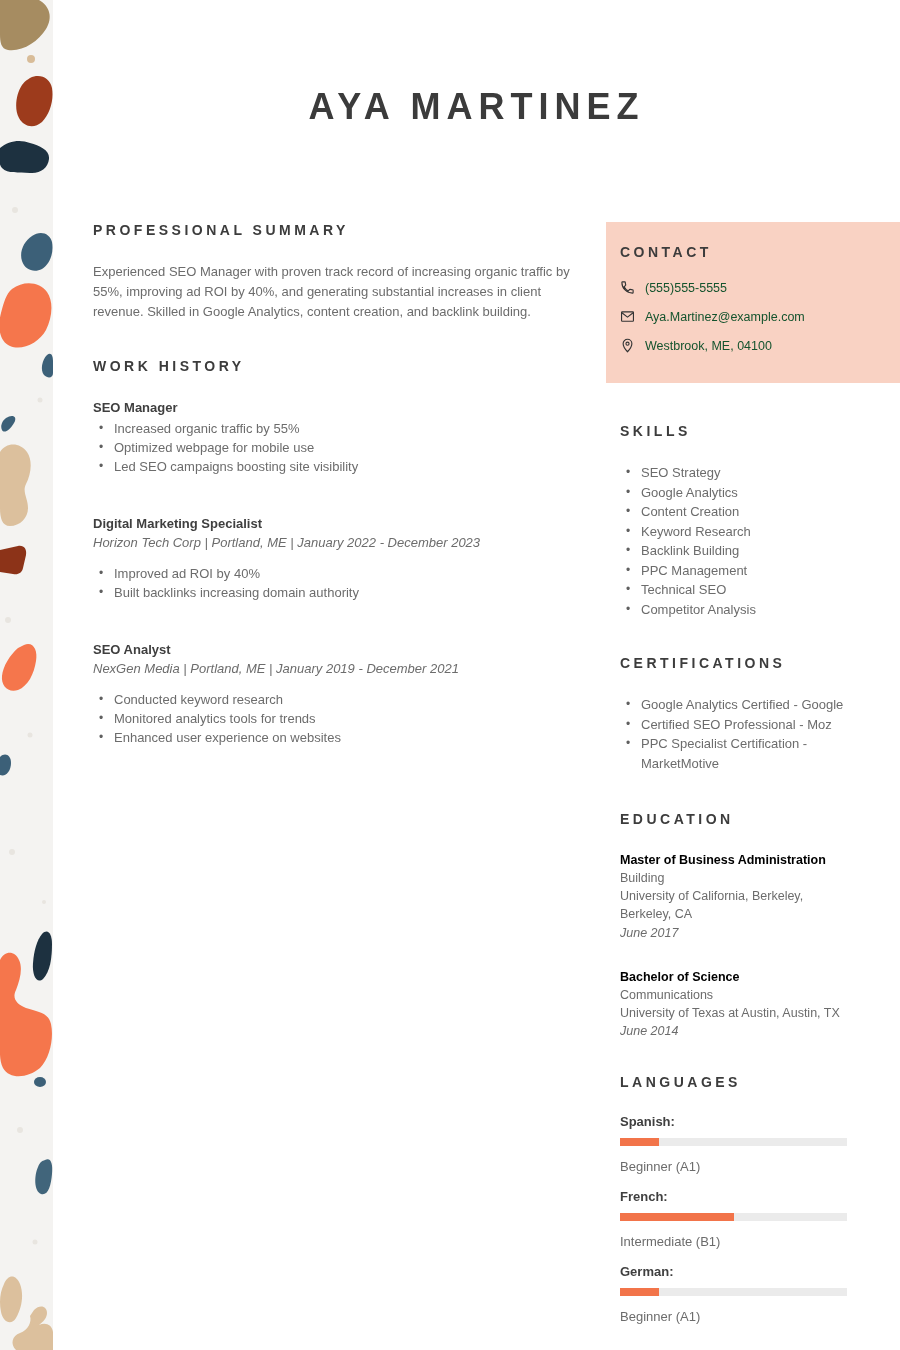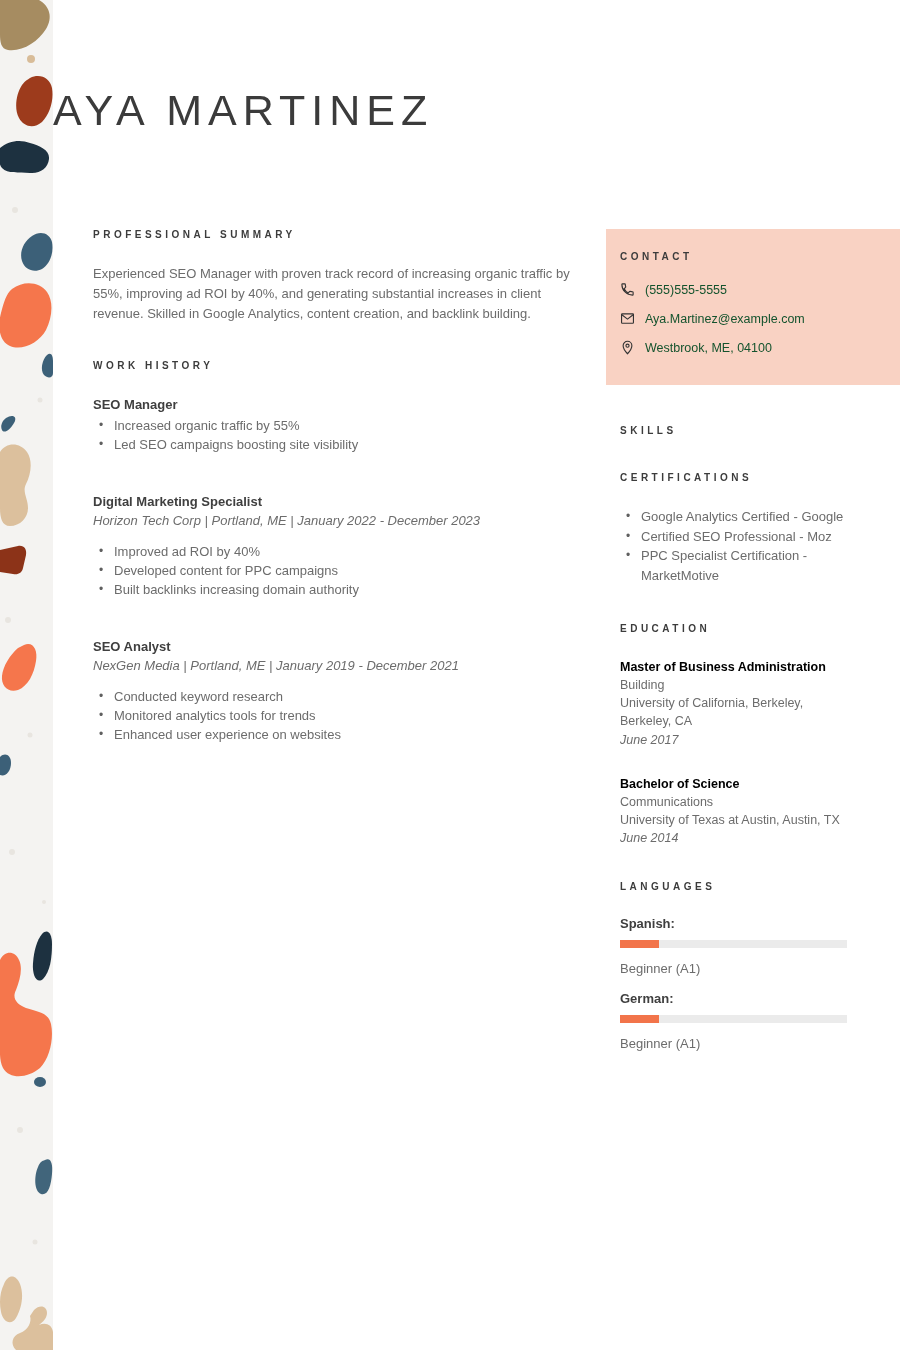--- a/index.html
+++ b/index.html
@@ -6,30 +6,30 @@
   html,body { background:#ffffff; }
   body { font-family:"Liberation Sans", sans-serif; }
   .page { position:relative; width:900px; height:1350px; background:#ffffff; overflow:hidden; }
 
   
   .deco-strip { position:absolute; left:0; top:0; width:53px; height:1350px; }
 
   
   .content { position:absolute; left:53px; top:0; width:847px; height:1350px; }
   .page-title {
-    margin-top:86px; text-align:left;
-    font-size:43px; font-weight:400; letter-spacing:6px;
+    margin-top:86px; text-align:center;
+    font-size:36px; font-weight:700; letter-spacing:6px;
     color:#3b3b3b;
   }
   .columns { display:flex; margin-top:94px; padding-left:40px; }
   .col-left { width:490px; }
   .col-right { width:238px; margin-left:37px; }
 
   .section-heading {
-    font-size:10px; font-weight:700; letter-spacing:3.5px;
+    font-size:14px; font-weight:700; letter-spacing:3.5px;
     color:#3c3c3c; margin:0 0 24px 0;
   }
 
   
   .summary-text { font-size:13px; line-height:1.55; color:#6c6c6c; margin-bottom:36px; }
   .work-heading { margin-bottom:26px; }
   .job { margin-bottom:40px; }
   .job-title { font-size:13px; font-weight:700; color:#3f3f3f; margin-bottom:4px; }
   .job-meta { font-size:13px; font-style:italic; color:#6c6c6c; margin-bottom:14px; }
   ul.bullet-list { list-style:none; }
@@ -113,30 +113,30 @@
 
         <h2 class="section-heading">PROFESSIONAL SUMMARY</h2>
         <p class="summary-text">Experienced SEO Manager with proven track record of increasing organic traffic by 55%, improving ad ROI by 40%, and generating substantial increases in client revenue. Skilled in Google Analytics, content creation, and backlink building.</p>
 
         <h2 class="section-heading work-heading">WORK HISTORY</h2>
 
         <div class="job">
           <div class="job-title">SEO Manager</div>
           <ul class="bullet-list">
             <li>Increased organic traffic by 55%</li>
+            <li>Optimized webpage for mobile use</li>
             <li>Led SEO campaigns boosting site visibility</li>
           </ul>
         </div>
 
         <div class="job">
           <div class="job-title">Digital Marketing Specialist</div>
           <div class="job-meta">Horizon Tech Corp | Portland, ME | January 2022 - December 2023</div>
           <ul class="bullet-list">
             <li>Improved ad ROI by 40%</li>
-            <li>Developed content for PPC campaigns</li>
             <li>Built backlinks increasing domain authority</li>
           </ul>
         </div>
 
         <div class="job">
           <div class="job-title">SEO Analyst</div>
           <div class="job-meta">NexGen Media | Portland, ME | January 2019 - December 2021</div>
           <ul class="bullet-list">
             <li>Conducted keyword research</li>
             <li>Monitored analytics tools for trends</li>
@@ -166,20 +166,30 @@
             <svg width="15" height="15" viewBox="0 0 24 24">
               <path d="M12 2C8.1 2 5 5.1 5 9c0 5.2 7 13 7 13s7-7.8 7-13c0-3.9-3.1-7-7-7z" fill="none" stroke="#333333" stroke-width="1.8"></path>
               <circle cx="12" cy="9" r="2.5" fill="none" stroke="#333333" stroke-width="1.8"></circle>
             </svg>
             <span class="contact-text">Westbrook, ME, 04100</span>
           </div>
         </div>
 
         <div class="skills-block">
           <h2 class="section-heading">SKILLS</h2>
+          <ul class="bullet-list">
+            <li>SEO Strategy</li>
+            <li>Google Analytics</li>
+            <li>Content Creation</li>
+            <li>Keyword Research</li>
+            <li>Backlink Building</li>
+            <li>PPC Management</li>
+            <li>Technical SEO</li>
+            <li>Competitor Analysis</li>
+          </ul>
         </div>
 
         <div class="certs-block">
           <h2 class="section-heading">CERTIFICATIONS</h2>
           <ul class="bullet-list">
             <li>Google Analytics Certified - Google</li>
             <li>Certified SEO Professional - Moz</li>
             <li>PPC Specialist Certification - MarketMotive</li>
           </ul>
         </div>
@@ -205,20 +215,27 @@
           <h2 class="section-heading">LANGUAGES</h2>
 
           <div class="lang-item">
             <div class="lang-label">Spanish:</div>
             <div class="bar-track" style="background-color: rgb(235, 235, 235);">
               <div class="bar-fill" style="width: 17%; background-color: rgb(242, 116, 74);"></div>
             </div>
             <div class="lang-level">Beginner (A1)</div>
           </div>
 
+          <div class="lang-item">
+            <div class="lang-label">French:</div>
+            <div class="bar-track" style="background-color: rgb(235, 235, 235);">
+              <div class="bar-fill" style="width: 50%; background-color: rgb(242, 116, 74);"></div>
+            </div>
+            <div class="lang-level">Intermediate (B1)</div>
+          </div>
 
           <div class="lang-item">
             <div class="lang-label">German:</div>
             <div class="bar-track" style="background-color: rgb(235, 235, 235);">
               <div class="bar-fill" style="width: 17%; background-color: rgb(242, 116, 74);"></div>
             </div>
             <div class="lang-level">Beginner (A1)</div>
           </div>
         </div>
 

